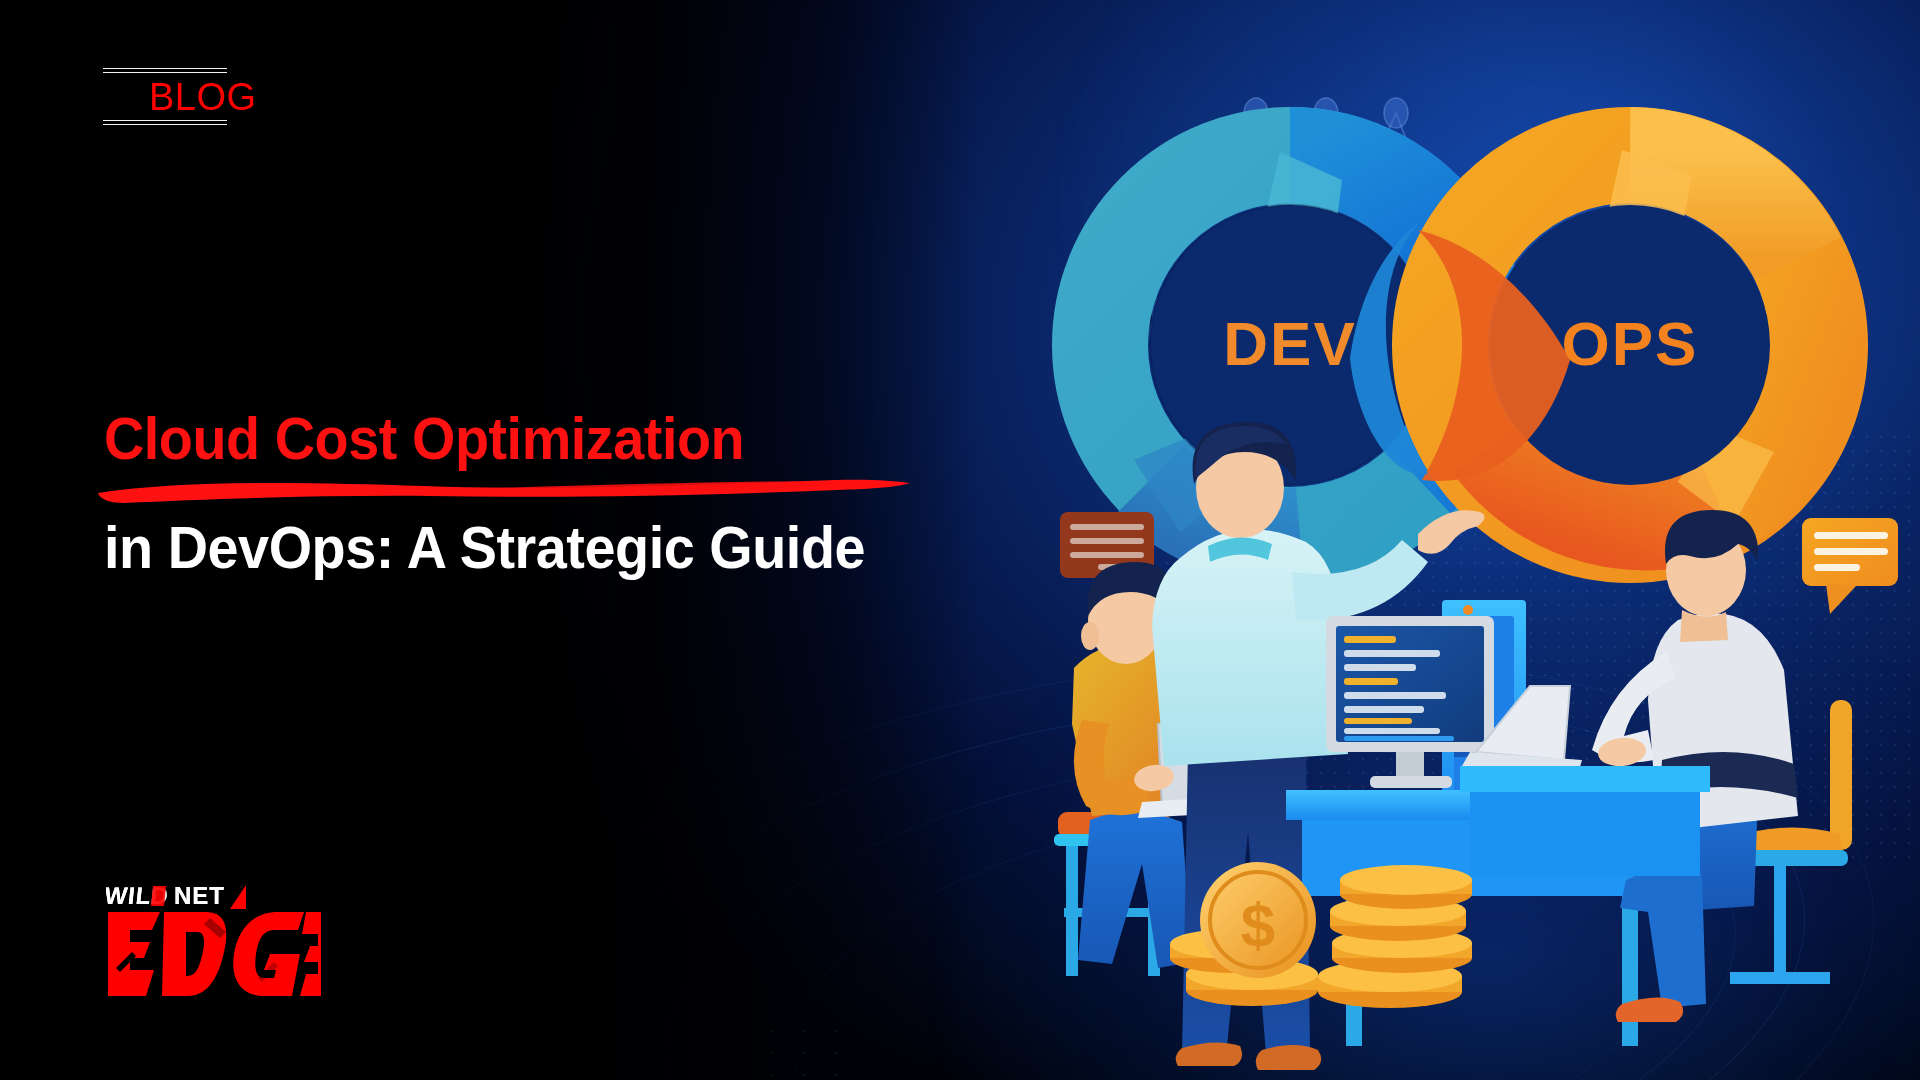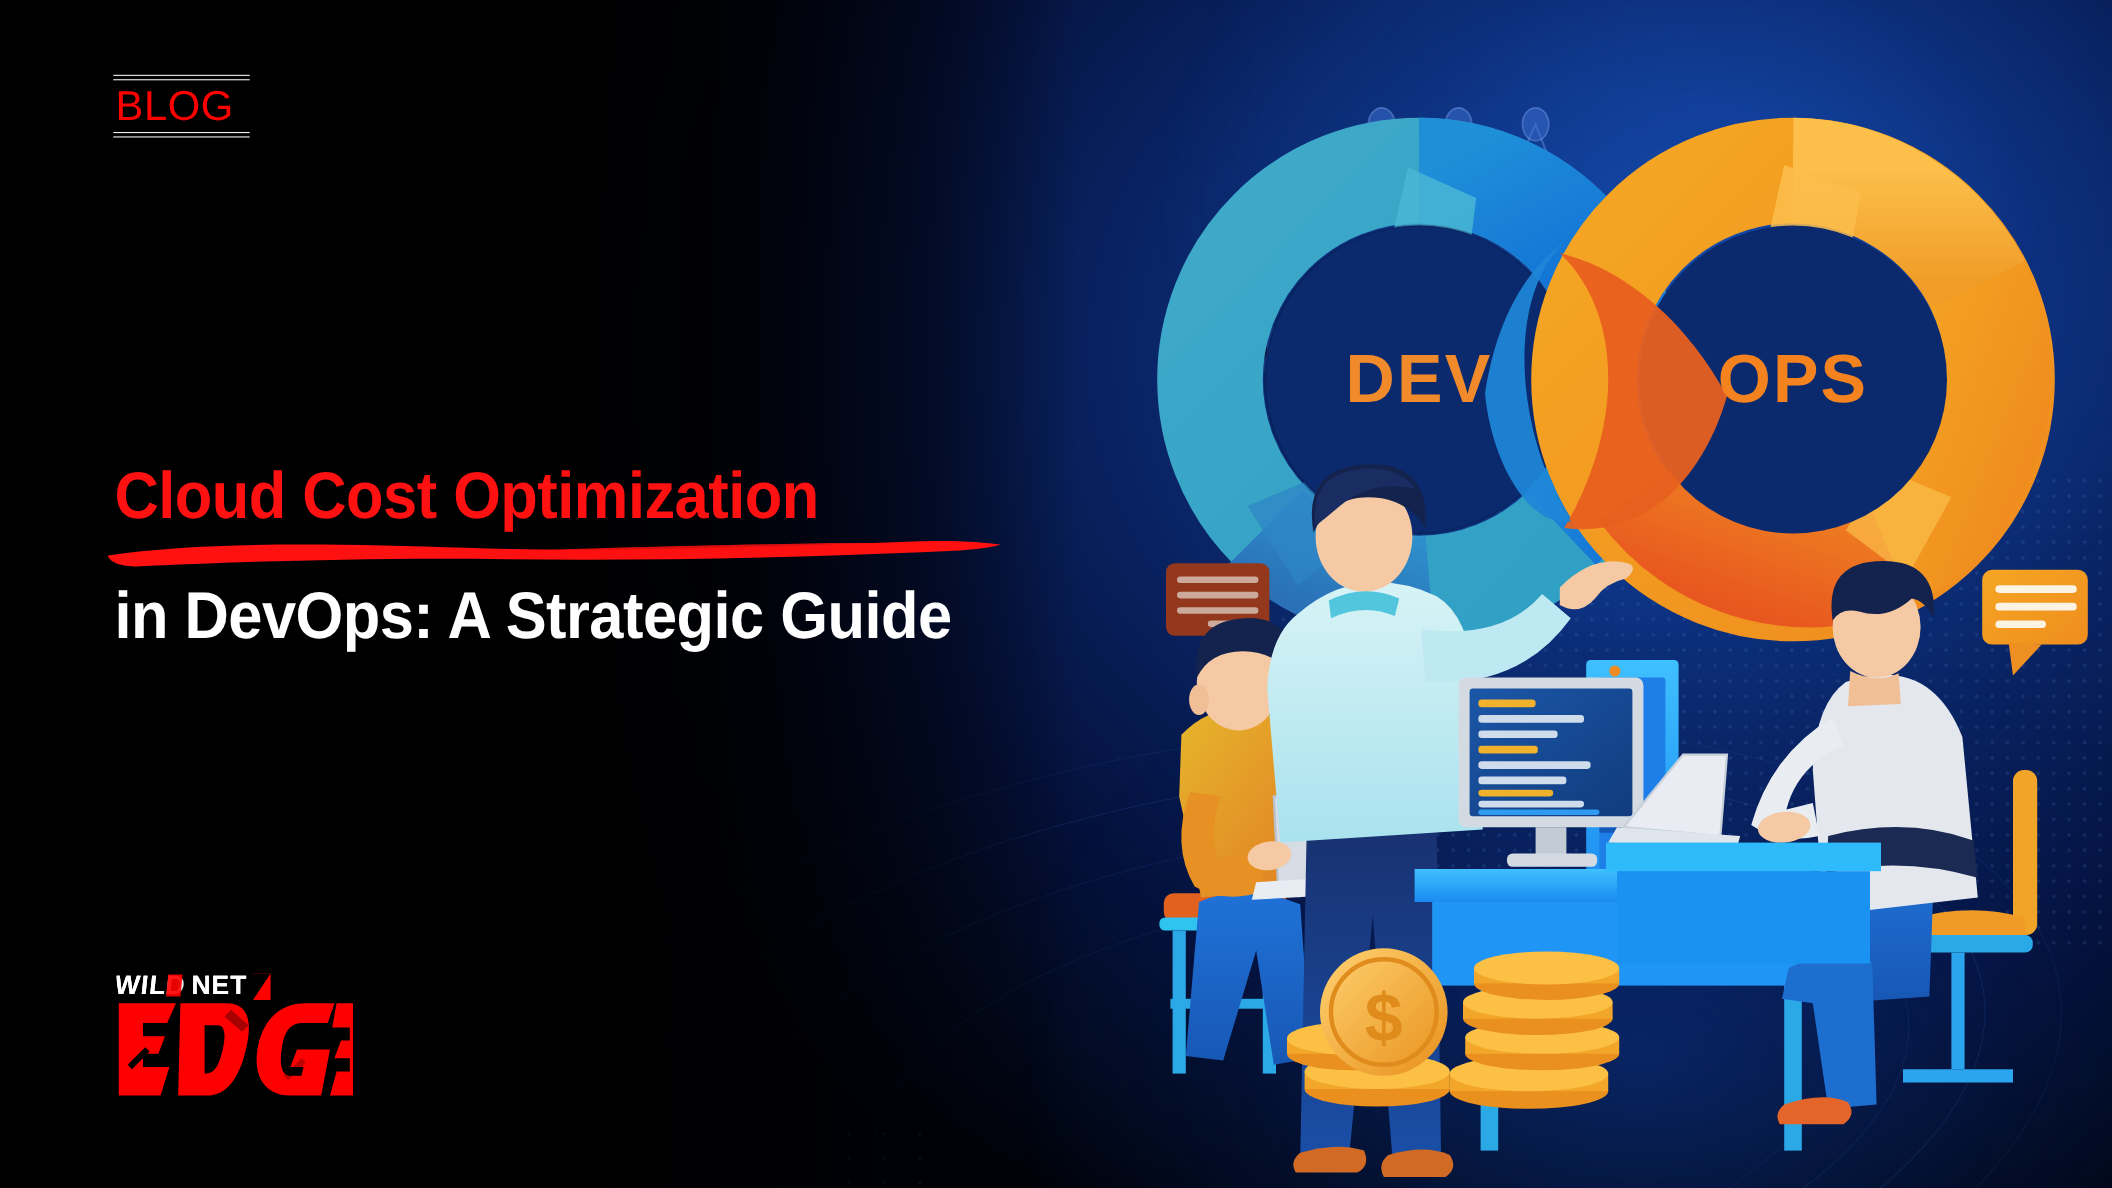--- a/index.html
+++ b/index.html
@@ -56,25 +56,25 @@
 
   
   .zig{ position:absolute; left:1230px; top:80px; width:300px; height:180px; }
 
   
   .blog-block{ position:absolute; left:103px; top:68px; width:124px; }
   .blog-rule{ height:1px; background:#f2f2f2; }
   .blog-rule + .blog-rule{ margin-top:3px; }
   .blog-word{
     color:#ff0000; font-size:38px; font-weight:400; letter-spacing:.5px;
-    line-height:1; padding:5px 0 4px 2px; font-family:"Liberation Sans", sans-serif;
-  }
-
-  
-  .headline{ position:absolute; left:104px; top:420px; width:1000px; }
+    line-height:1; padding:5px 0 4px 2px; font-family:"Liberation Sans", sans-serif;margin-left:44px;
+  }
+
+  
+  .headline{ position:absolute; left:104px; top:408px; width:1000px; }
   .hl-line{
     font-family:"Liberation Sans", sans-serif;
     font-weight:700; font-size:60px; line-height:1.02;
     letter-spacing:-.5px; white-space:nowrap;
     transform:scaleX(.93); transform-origin:left center;
   }
   .hl-1{ color:#ff1111; position:relative; display:inline-block; }
   .hl-2{ color:#ffffff; margin-top:48px; }
   .brush{ position:absolute; left:-10px; top:64px; width:820px; height:34px; pointer-events:none; }
 

